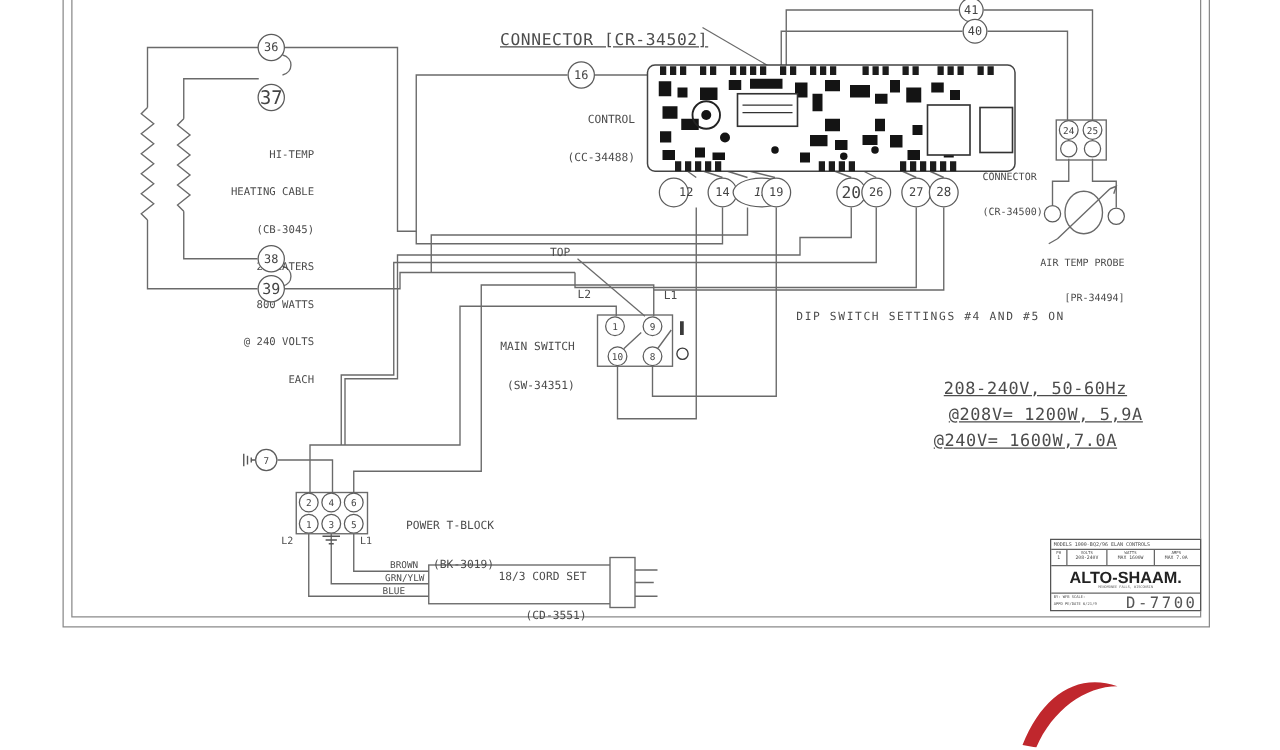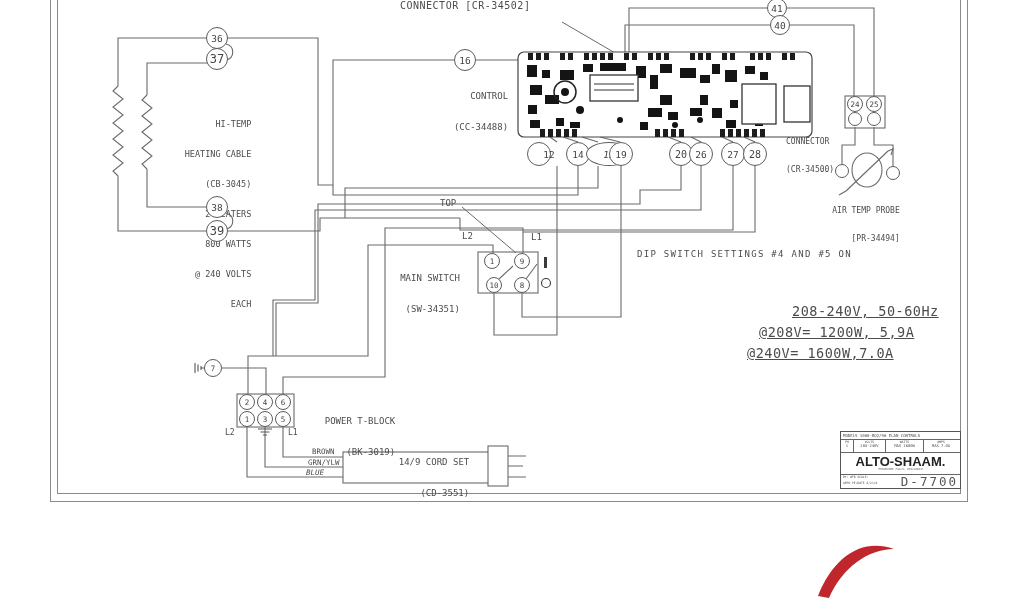--- a/index.html
+++ b/index.html
@@ -176,21 +176,21 @@
     <rect x="671" y="129" width="5" height="8" fill="#1c1c1c"></rect>
     <rect x="679" y="129" width="5" height="8" fill="#1c1c1c"></rect>
     <rect x="720" y="129" width="5" height="8" fill="#1c1c1c"></rect>
     <rect x="728" y="129" width="5" height="8" fill="#1c1c1c"></rect>
     <rect x="736" y="129" width="5" height="8" fill="#1c1c1c"></rect>
     <rect x="744" y="129" width="5" height="8" fill="#1c1c1c"></rect>
     <rect x="752" y="129" width="5" height="8" fill="#1c1c1c"></rect>
     <rect x="760" y="129" width="5" height="8" fill="#1c1c1c"></rect>
   </svg>
 
-<div class="cad" style="left:400px;top:0;font-size:10px;letter-spacing:0.5px;">CONNECTOR [CR-34502]</div>
+<div class="cad" style="left:400px;top:26px;font-size:13px;letter-spacing:0.5px;text-decoration:underline;">CONNECTOR [CR-34502]</div>
 <div class="cad ctr" style="left:481px;top:70px;font-size:9px;">
   <div>CONTROL</div>
   <div>(CC-34488)</div>
 </div>
 <div class="cad ctr" style="left:218px;top:99px;font-size:8.5px;line-height:1.18;">
   <div>HI-TEMP</div>
   <div>HEATING CABLE</div>
   <div>(CB-3045)</div>
   <div>2 HEATERS</div>
   <div>800 WATTS</div>
@@ -206,36 +206,36 @@
   <div>[PR-34494]</div>
 </div>
 <div class="cad" style="left:637px;top:237px;font-size:9px;letter-spacing:1.3px;margin-top:12px;">DIP SWITCH SETTINGS #4 AND #5 ON</div>
 <div class="cad" style="left:440px;top:198px;font-size:9px;">TOP</div>
 <div class="cad ctr" style="left:430px;top:252px;font-size:9px;">
   <div>MAIN SWITCH</div>
   <div>(SW-34351)</div>
 </div>
 <div class="cad" style="left:462px;top:231px;font-size:9px;">L2</div>
 <div class="cad" style="left:531px;top:232px;font-size:9px;">L1</div>
-<div class="cad" style="left:792px;top:304px;font-size:13.5px;text-decoration:underline;letter-spacing:0.5px;">208-240V, 50-60Hz</div>
+<div class="cad" style="left:755px;top:304px;font-size:13.5px;text-decoration:underline;letter-spacing:0.5px;">208-240V, 50-60Hz</div>
 <div class="cad" style="left:747px;top:325px;font-size:13.5px;text-decoration:underline;letter-spacing:0.5px;margin-left:12px;">@208V= 1200W, 5,9A</div>
 <div class="cad" style="left:747px;top:346px;font-size:13.5px;text-decoration:underline;letter-spacing:0.5px;">@240V= 1600W,7.0A</div>
 <div class="cad ctr" style="left:360px;top:395px;font-size:9px;">
   <div>POWER T-BLOCK</div>
   <div>(BK-3019)</div>
 </div>
 <div class="cad" style="left:225px;top:428px;font-size:8px;">L2</div>
 <div class="cad" style="left:288px;top:428px;font-size:8px;">L1</div>
 <div class="cad ctr" style="left:434px;top:436px;font-size:9px;">
-  <div>14/9 CORD SET</div>
+  <div>18/3 CORD SET</div>
   <div>(CD-3551)</div>
 </div>
 <div class="cad" style="left:312px;top:448px;font-size:7.5px;">BROWN</div>
 <div class="cad" style="left:308px;top:459px;font-size:7.5px;text-align:right;">GRN/YLW</div>
-<div class="cad" style="left:306px;top:469px;font-size:7.5px;font-style:italic;">BLUE</div>
+<div class="cad" style="left:306px;top:469px;font-size:7.5px;">BLUE</div>
 
 <div class="tb" style="left:840px;top:431px;width:121px;height:58px;">
   <div class="row tiny" style="height:8px;font-size:4px;line-height:8px;padding-left:2px;white-space:nowrap;">MODELS 1000-BQ2/96 ELAN CONTROLS</div>
   <div class="row" style="height:13px;">
     <div class="cell" style="width:13px;">
       <div class="tiny" style="font-size:3.2px;">PH</div>
       <div class="tiny" style="font-size:3.8px;">1</div>
     </div>
     <div class="cell" style="width:32px;">
       <div class="tiny" style="font-size:3.2px;">VOLTS</div>
@@ -256,31 +256,31 @@
   </div>
   <div style="height:13px;position:relative;">
     <div class="tiny" style="position:absolute;left:2px;top:1px;font-size:3px;">BY: WFB   SCALE:</div>
     <div class="tiny" style="position:absolute;left:2px;top:7px;font-size:3px;">APPD PE/DATE 6/21/9</div>
     <div style="position:absolute;right:2px;top:-1px;font-size:12.5px;letter-spacing:2px;color:#555;">D-7700</div>
   </div>
 </div>
 
 <div id="terminals">
     <div class="term" style="left: 206px; top: 27px; height: 22px; width: 22px; font-size: 9.5px;">36</div>
-    <div class="term" style="left: 206px; top: 48px; height: 22px; width: 22px; font-size: 12px;">37</div>
+    <div class="term" style="left: 206px; top: 67px; height: 22px; width: 22px; font-size: 15px;">37</div>
     <div class="term" style="left: 206px; top: 196px; height: 22px; width: 22px; font-size: 9.5px;">38</div>
     <div class="term" style="left: 206px; top: 220px; height: 22px; width: 22px; font-size: 12px;">39</div>
     <div class="term" style="left: 454px; top: 49px; height: 22px; width: 22px; font-size: 9.5px;">16</div>
     <div class="term" style="left: 767px; top: -2px; height: 20px; width: 20px; font-size: 9.5px;">41</div>
     <div class="term" style="left: 770px; top: 15px; height: 20px; width: 20px; font-size: 9.5px;">40</div>
     <div class="term" style="left: 527px; top: 142px; height: 24px; width: 24px; font-size: 9.5px; padding-left: 20px;">12</div>
     <div class="term" style="left: 566px; top: 142px; height: 24px; width: 24px; font-size: 9.5px;">14</div>
     <div class="term" style="left: 586px; top: 142px; height: 24px; width: 46px; font-size: 9.5px; font-style: italic;">15</div>
     <div class="term" style="left: 609px; top: 142px; height: 24px; width: 24px; font-size: 9.5px; text-align: center;">19</div>
-    <div class="term" style="left: 669px; top: 142px; height: 24px; width: 24px; font-size: 10px;">20</div>
+    <div class="term" style="left: 669px; top: 142px; height: 24px; width: 24px; font-size: 13px;">20</div>
     <div class="term" style="left: 689px; top: 142px; height: 24px; width: 24px; font-size: 9.5px;">26</div>
     <div class="term" style="left: 721px; top: 142px; height: 24px; width: 24px; font-size: 9.5px;">27</div>
     <div class="term" style="left: 743px; top: 142px; height: 24px; width: 24px; font-size: 10px;">28</div>
     <div class="term" style="left: 847px; top: 96px; height: 16px; width: 16px; font-size: 7.5px;">24</div>
     <div class="term" style="left: 866px; top: 96px; height: 16px; width: 16px; font-size: 7.5px;">25</div>
     <div class="term" style="left: 848px; top: 112px; height: 14px; width: 14px; font-size: 7.5px;"></div>
     <div class="term" style="left: 867px; top: 112px; height: 14px; width: 14px; font-size: 7.5px;"></div>
     <div class="term" style="left: 204px; top: 359px; height: 18px; width: 18px; font-size: 7.5px;">7</div>
     <div class="term" style="left: 484px; top: 253px; height: 16px; width: 16px; font-size: 7.5px;">1</div>
     <div class="term" style="left: 514px; top: 253px; height: 16px; width: 16px; font-size: 7.5px;">9</div>

